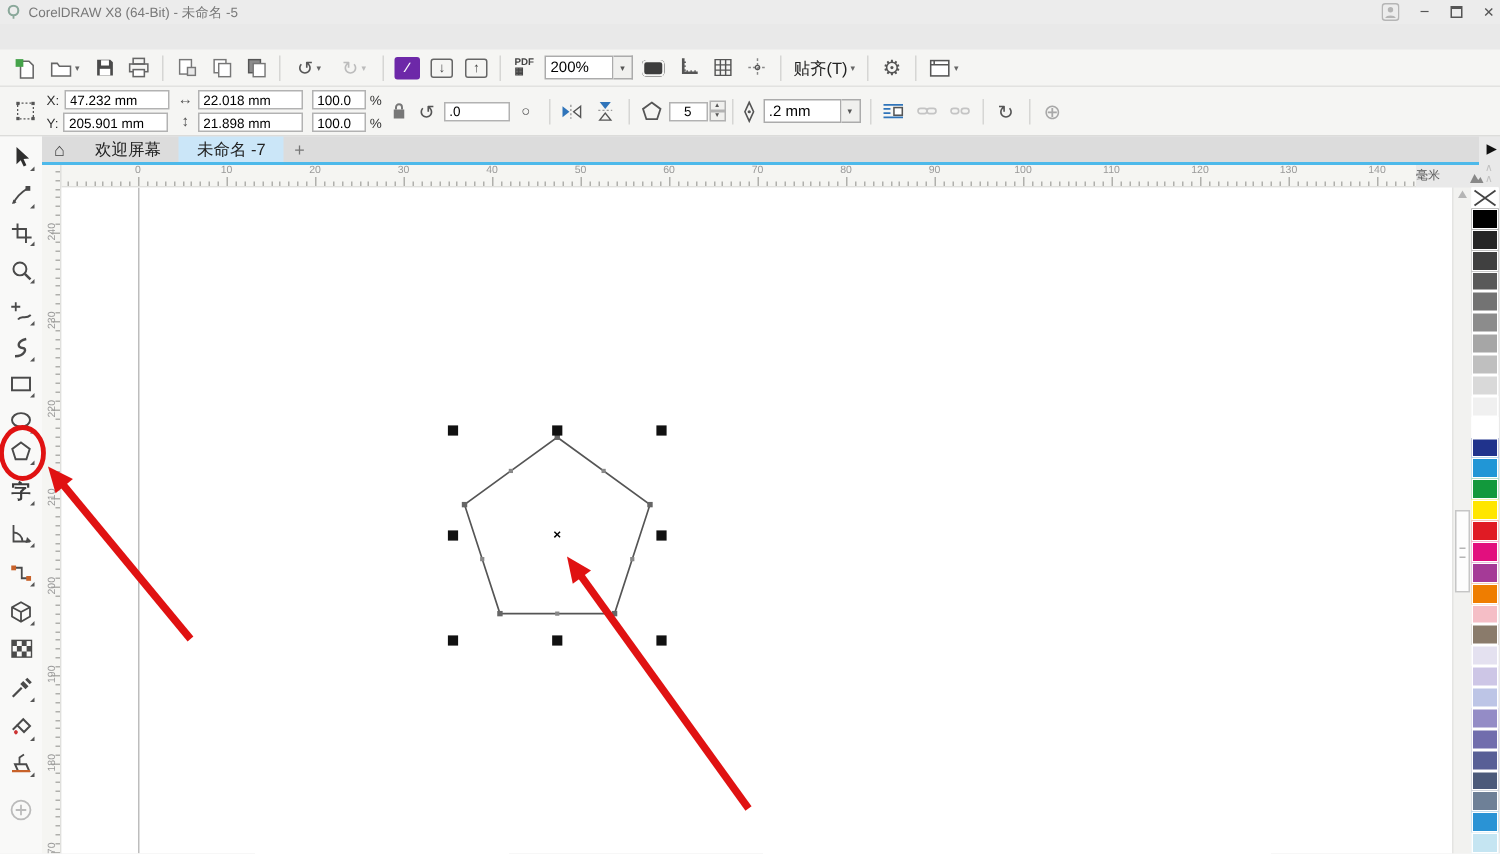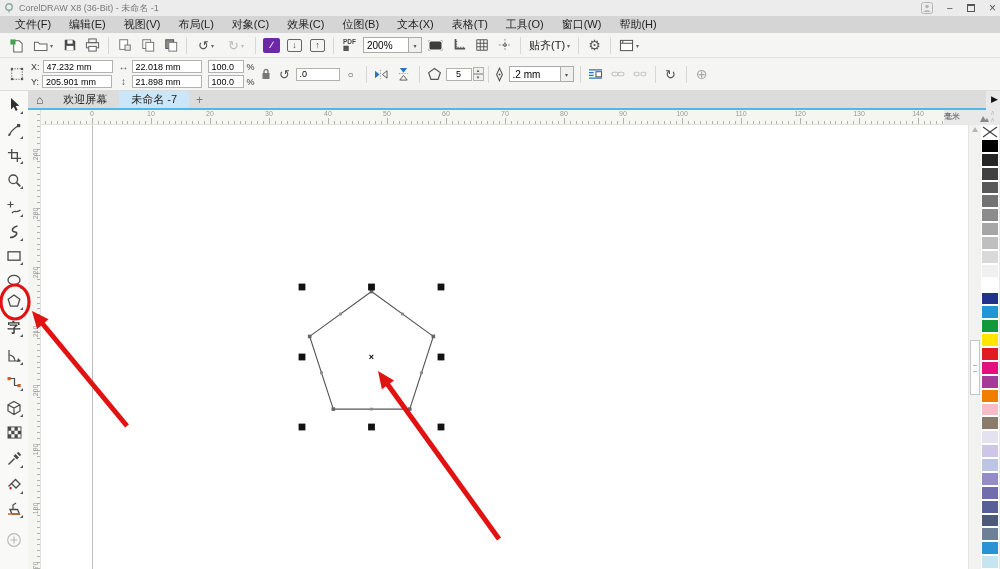--- a/index.html
+++ b/index.html
@@ -90,49 +90,35 @@
 
 <div class="app">
 
   <div class="titlebar">
     <span class="logo">
       <svg width="10" height="10" viewBox="0 0 10 10">
           <circle cx="5" cy="4" r="3.2" fill="none" stroke="#8aa89a" stroke-width="1.4"></circle>
           <path d="M5 7 L5 9.5" stroke="#8aa89a" stroke-width="1.2"></path>
         </svg>
     </span>
-    <span>CorelDRAW X8 (36-Bit) - 未命名 -1</span>
+    <span>CorelDRAW X8 (64-Bit) - 未命名 -5</span>
     <span class="win-controls">
       <span class="acct">
         <svg width="12" height="12" viewBox="0 0 12 12">
             <rect x="0.5" y="0.5" width="11" height="11" rx="2" fill="none" stroke="#b5b5b5"></rect>
             <circle cx="6" cy="4.5" r="1.8" fill="#b5b5b5"></circle>
             <path d="M2.5 10 C3 7.8 9 7.8 9.5 10 Z" fill="#b5b5b5"></path>
           </svg>
       </span>
       <span class="wc-min">−</span>
       <span class="wc-restore"></span>
       <span class="wc-close">×</span>
     </span>
   </div>
 
-  <div class="menubar" id="menubar">
-      <span class="menu-item">文件(F)</span>
-      <span class="menu-item">编辑(E)</span>
-      <span class="menu-item">视图(V)</span>
-      <span class="menu-item">布局(L)</span>
-      <span class="menu-item">对象(C)</span>
-      <span class="menu-item">效果(C)</span>
-      <span class="menu-item">位图(B)</span>
-      <span class="menu-item">文本(X)</span>
-      <span class="menu-item">表格(T)</span>
-      <span class="menu-item">工具(O)</span>
-      <span class="menu-item">窗口(W)</span>
-      <span class="menu-item">帮助(H)</span>
-    </div>
 
   <div class="toolbar">
     <button class="tbtn">
       <svg width="15" height="15" viewBox="0 0 16 16">
           <path d="M5 3h6l3 3v9H5z" fill="#fff" stroke="#666" stroke-width="1.1"></path>
           <rect x="1.5" y="1.5" width="5.5" height="5.5" fill="#45a34a"></rect>
         </svg>
     </button>
     <button class="tbtn wide">
       <svg width="15" height="13" viewBox="0 0 16 14">

